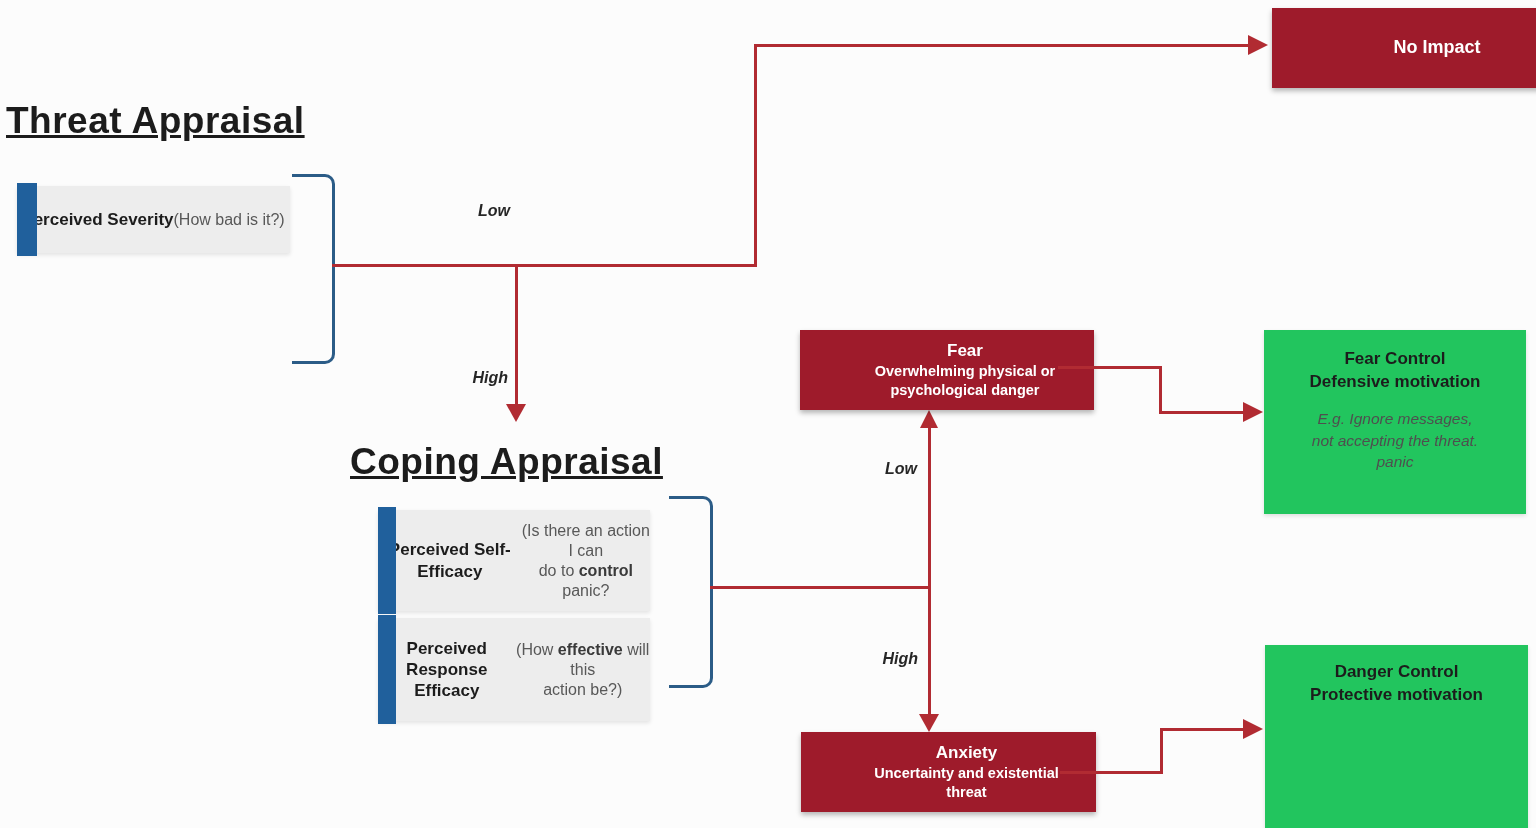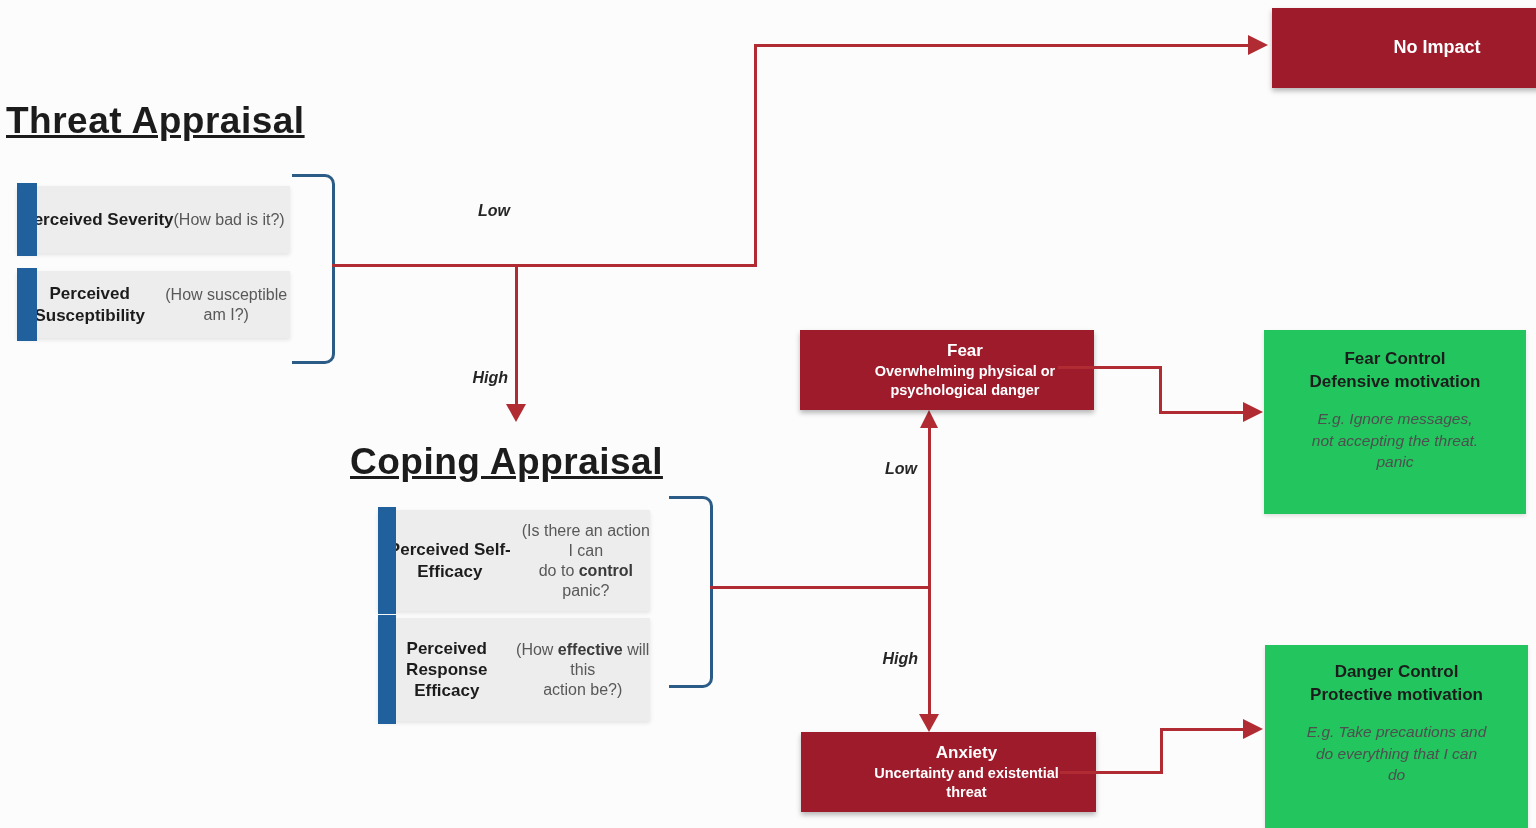--- a/index.html
+++ b/index.html
@@ -47,25 +47,20 @@
 
 <div id="canvas">
 
   <div class="abs heading" style="left:6px; top:100px;">Threat Appraisal</div>
   <div class="abs heading" style="left:350px; top:441px;">Coping Appraisal</div>
 
   <div class="abs fbox" style="left:17px; top:186px; width:273px; height:67px;">
     <span class="bar"></span>
     <div class="ftitle">Perceived Severity</div>
     <div class="fq"><span>(How bad is it?)</span><b></b><span></span></div>
-  </div>
-  <div class="abs fbox" style="left:17px; top:271px; width:273px; height:67px;">
-    <span class="bar"></span>
-    <div class="ftitle">Perceived Susceptibility</div>
-    <div class="fq"><span>(How susceptible am I?)</span><b></b><span></span></div>
   </div>
 
   <div class="abs bracket" style="left:292px; top:174px; width:40px; height:184px;"></div>
 
   <div class="abs hline" style="left:332px; top:264px; width:424px;"></div>
   <div class="abs vline" style="left:754px; top:45px; height:222px;"></div>
   <div class="abs hline" style="left:754px; top:44px; width:496px;"></div>
   <div class="abs arr-right" style="left:1248px; top:35px;"></div>
   <div class="abs lbl center" style="left:452px; top:202px; width:84px;">Low</div>
   <div class="abs vline" style="left:515px; top:264px; height:144px;"></div>
@@ -124,18 +119,15 @@
   </div>
 
   <div class="abs hline" style="left:1060px; top:771px; width:103px;"></div>
   <div class="abs vline" style="left:1160px; top:728px; height:46px;"></div>
   <div class="abs hline" style="left:1160px; top:728px; width:85px;"></div>
   <div class="abs arr-right" style="left:1243px; top:719px;"></div>
 
   <div class="abs obox" style="left:1265px; top:645px; width:263px; height:170px; padding-top:16px;">
     <div class="otitle">Danger Control
 Protective motivation</div>
-    <div class="oexample">E.g. Take precautions and
-do everything that I can
-do</div>
   </div>
 
 </div>
 
 </body></html>

